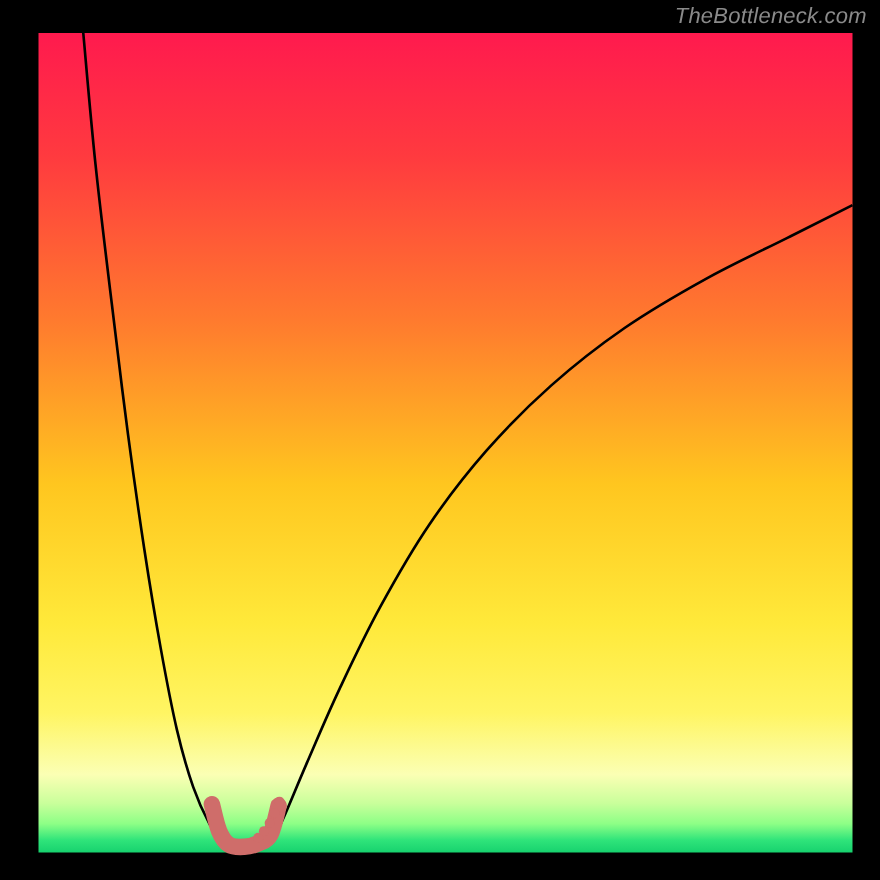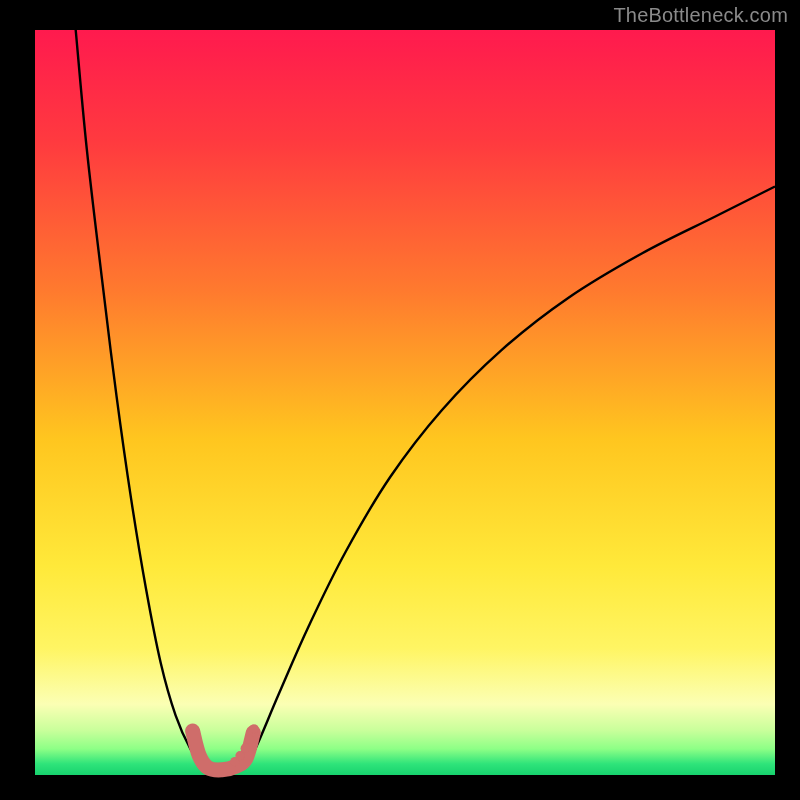--- a/index.html
+++ b/index.html
@@ -9,20 +9,21 @@
     height: 800px;
     background: #000;
     overflow: hidden;
     font-family: Arial, Helvetica, sans-serif;
   }
   .stage {
     position: relative;
     width: 800px;
     height: 618px;
     background: #000;
+    font-style: italic;
   }
   .watermark {
     position: absolute;
     top: 4px;
     right: 12px;
     color: #8a8a8a;
     font-size: 20px;
     font-weight: 500;
     letter-spacing: 0.2px;
     z-index: 20;

